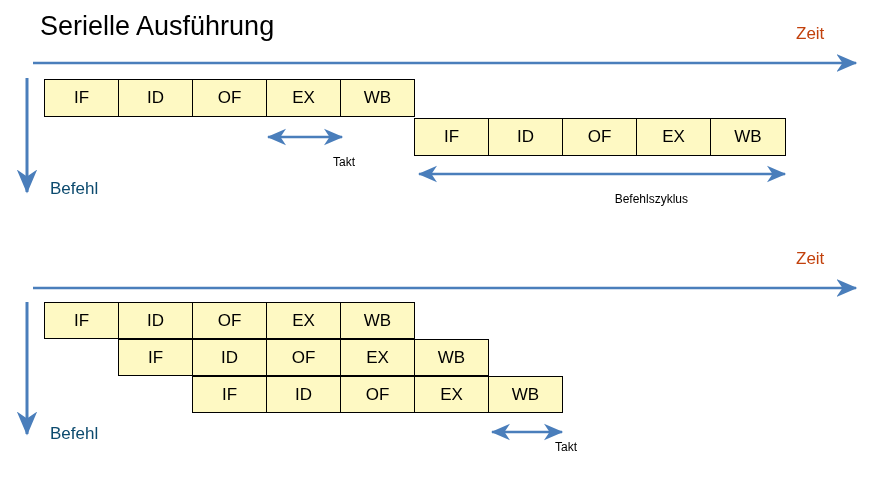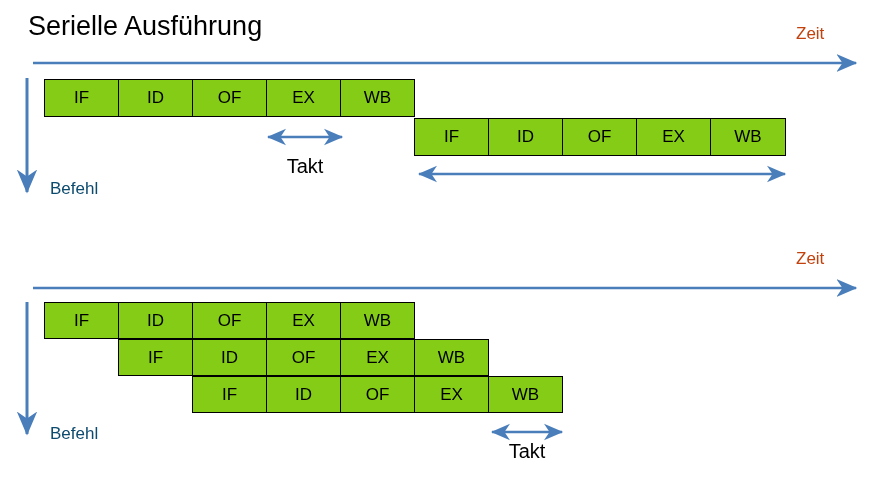--- a/index.html
+++ b/index.html
@@ -29,29 +29,29 @@
     white-space: nowrap;
   }
   .side-label {
     position: absolute;
     font-size: 17px;
     color: #0c4a6e;
     white-space: nowrap;
   }
   .span-label {
     position: absolute;
-    font-size: 20px;
+    font-size: 12px;
     color: #000000;
     white-space: nowrap;
-    text-align: center;
+    text-align: right;
   }
   .stage-box {
     position: absolute;
     box-sizing: border-box;
-    background: #84cc16;
+    background: #fef9c3;
     border: 1.6px solid #000000;
     display: flex;
     align-items: center;
     justify-content: center;
     font-size: 17px;
     color: #000000;
   }
   .svg-layer {
     position: absolute;
     left: 0;
@@ -101,40 +101,41 @@
 
     <g>
       <line x1="27" y1="302" x2="27" y2="434" stroke="#4a7ebb" stroke-width="3" marker-end="url(#ah-d)"></line>
     </g>
 
     <g>
       <line x1="492" y1="432" x2="562" y2="432" stroke="#4a7ebb" stroke-width="2.4" marker-start="url(#ah-l)" marker-end="url(#ah-r)"></line>
     </g>
   </svg>
 
-  <div class="title" style="left:28px; top:11px;">Serielle Ausführung</div>
+  <div class="title" style="left:40px; top:11px;">Serielle Ausführung</div>
 
   <div class="axis-label" style="left:796px; top:24px;">Zeit</div>
 
   <div class="side-label" style="left:50px; top:179px;">Befehl</div>
 
   <div class="stage-box" style="left:44px;  top:79px; width:75px; height:38px;">IF</div>
   <div class="stage-box" style="left:118px; top:79px; width:75px; height:38px;">ID</div>
   <div class="stage-box" style="left:192px; top:79px; width:75px; height:38px;">OF</div>
   <div class="stage-box" style="left:266px; top:79px; width:75px; height:38px;">EX</div>
   <div class="stage-box" style="left:340px; top:79px; width:75px; height:38px;">WB</div>
 
   <div class="stage-box" style="left:414px; top:118px; width:75px; height:38px;">IF</div>
   <div class="stage-box" style="left:488px; top:118px; width:75px; height:38px;">ID</div>
   <div class="stage-box" style="left:562px; top:118px; width:75px; height:38px;">OF</div>
   <div class="stage-box" style="left:636px; top:118px; width:75px; height:38px;">EX</div>
   <div class="stage-box" style="left:710px; top:118px; width:76px; height:38px;">WB</div>
 
   <div class="span-label" style="left:255px; top:155px; width:100px;">Takt</div>
 
+  <div class="span-label" style="left:502px; top:192px; width:186px;">Befehlszyklus</div>
 
 
   <div class="axis-label" style="left:796px; top:249px;">Zeit</div>
 
   <div class="side-label" style="left:50px; top:424px;">Befehl</div>
 
   <div class="stage-box" style="left:44px;  top:302px; width:75px; height:37px;">IF</div>
   <div class="stage-box" style="left:118px; top:302px; width:75px; height:37px;">ID</div>
   <div class="stage-box" style="left:192px; top:302px; width:75px; height:37px;">OF</div>
   <div class="stage-box" style="left:266px; top:302px; width:75px; height:37px;">EX</div>

